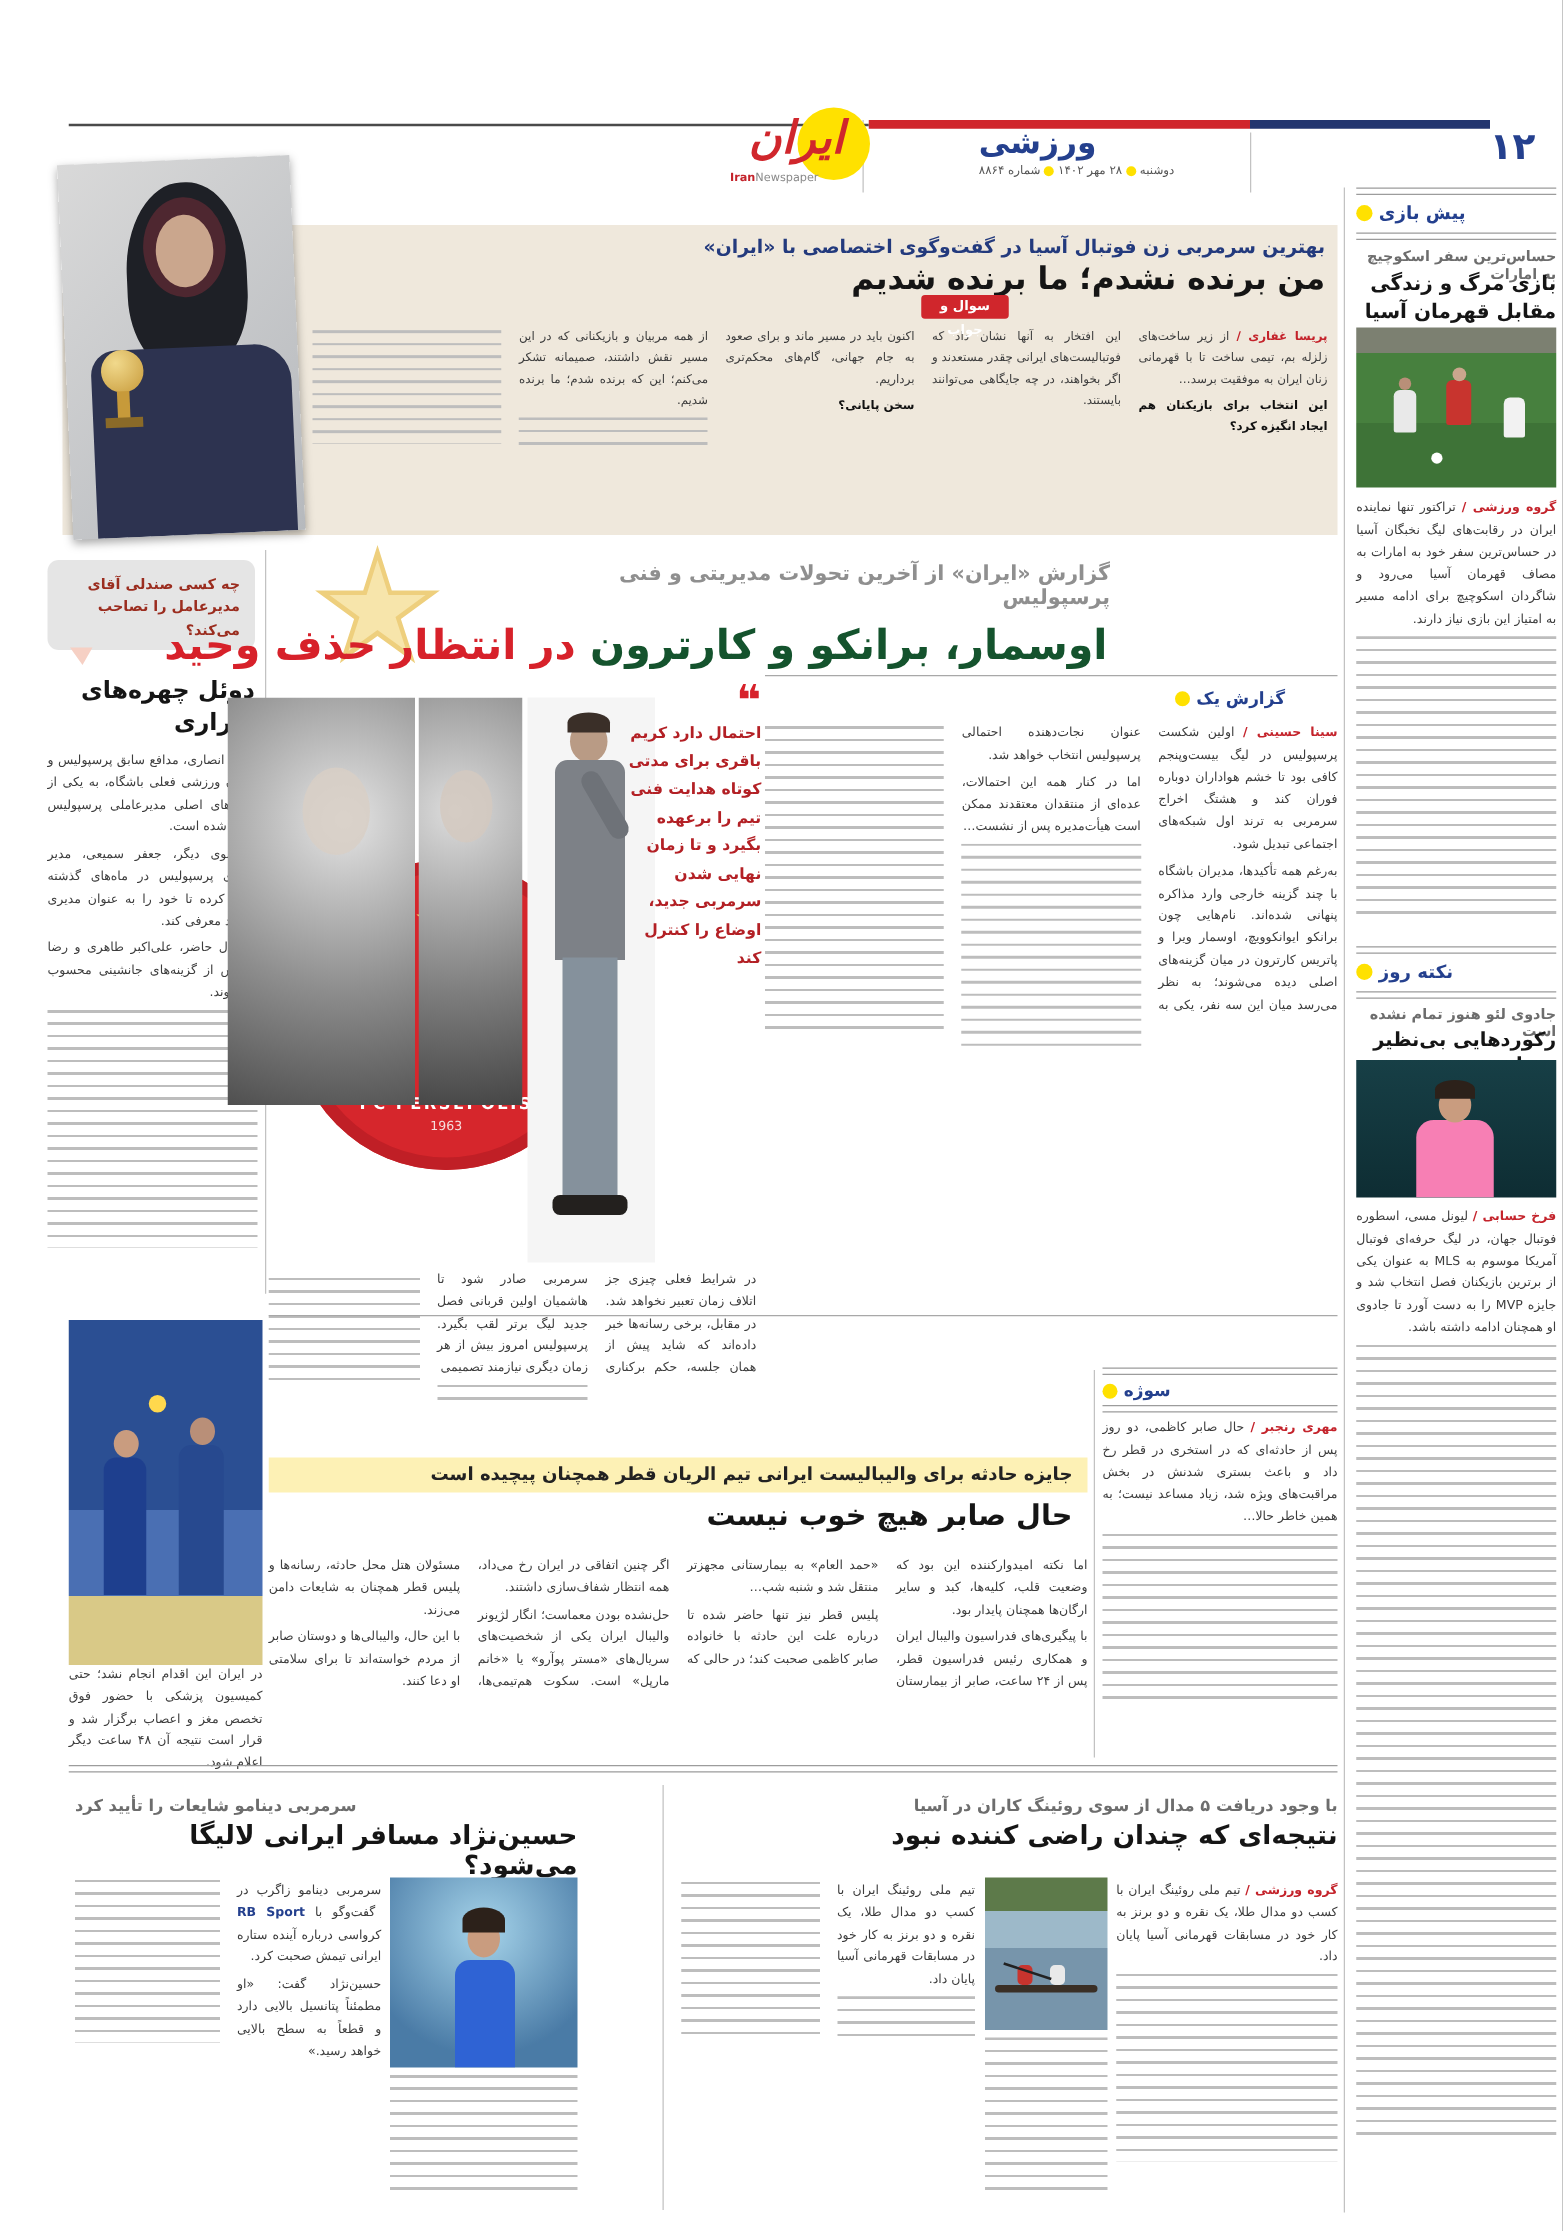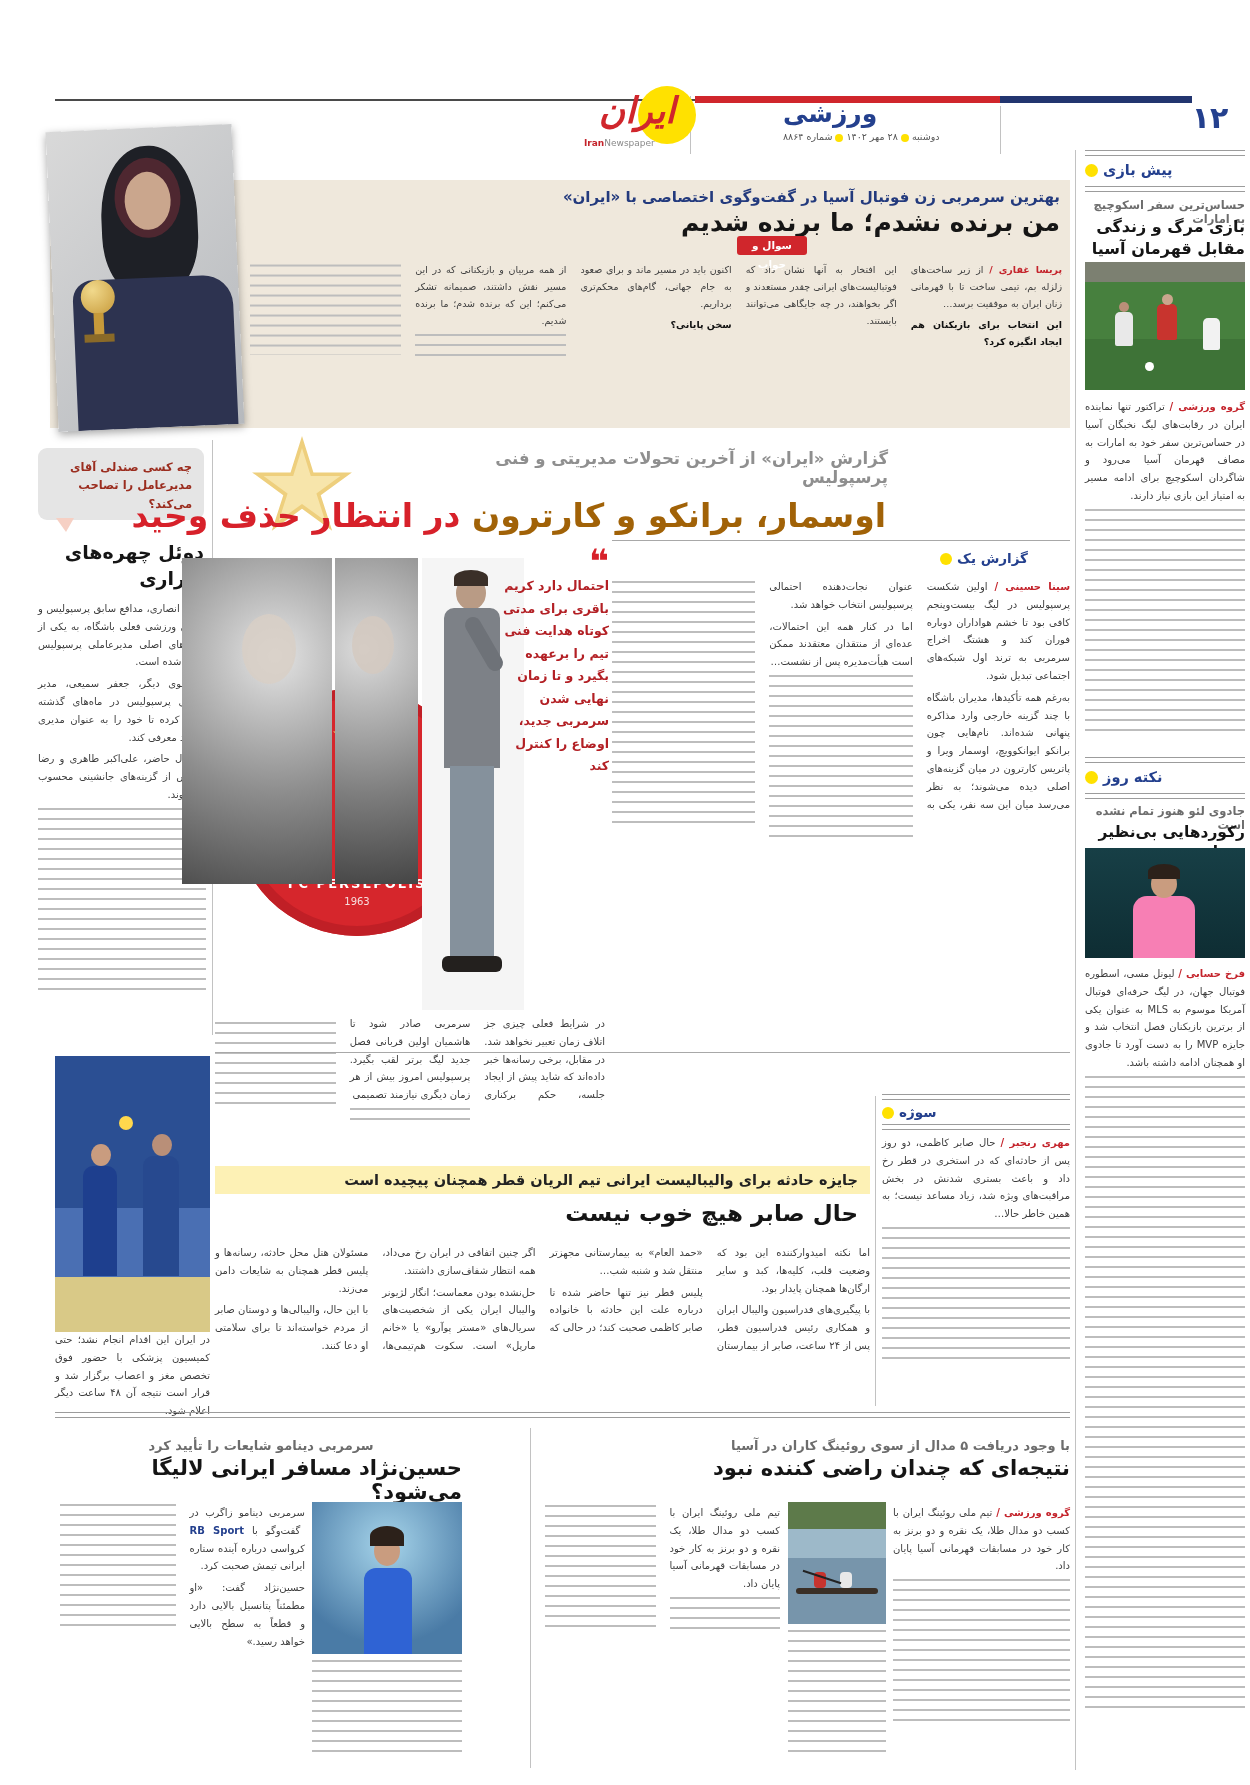--- a/index.html
+++ b/index.html
@@ -139,21 +139,21 @@
     <p>از همه مربیان و بازیکنانی که در این مسیر نقش داشتند، صمیمانه تشکر می‌کنم؛ این که برنده شدم؛ ما برنده شدیم.</p>
     <div class="greek" style="height:120px;"></div>
   </div>
 
   <div class="abs star" style="left:250px;top:436px;width:104px;height:104px;background:#eecf7d;"></div>
   <div class="abs star" style="left:262px;top:448px;width:80px;height:80px;background:#f7e5ab;"></div>
 
   <div class="abs kicker" style="left:438px;top:449px;width:450px;text-align:right;font-size:16.5px;color:#8f8f8f;">گزارش «ایران» از آخرین تحولات مدیریتی و فنی پرسپولیس</div>
 
   <div class="abs" style="left:238px;top:496px;width:648px;text-align:center;font-size:33px;font-weight:bold;white-space:nowrap;z-index:1;">
-    <span style="color:#a16207;">اوسمار، برانکو و کارترون</span><span style="color:#d7212a;"> در انتظار حذف وحید</span>
+    <span style="color:#14532d;">اوسمار، برانکو و کارترون</span><span style="color:#d7212a;"> در انتظار حذف وحید</span>
   </div>
 
   <div class="abs" style="left:233px;top:688px;width:248px;height:248px;border-radius:50%;background:#d6262c;box-shadow:inset 0 0 0 10px #c01f26;">
     <div class="abs star" style="left:99px;top:26px;width:50px;height:50px;background:#f2d36c;"></div>
     <div class="abs" style="left:0;top:188px;width:248px;text-align:center;color:#ffffff;font-size:13px;font-weight:bold;letter-spacing:2px;">FC PERSEPOLIS</div>
     <div class="abs" style="left:0;top:208px;width:248px;text-align:center;color:#f6dede;font-size:10px;">1963</div>
   </div>
 
   <div class="ph" style="left:182px;top:558px;width:236px;height:326px;z-index:1;">
     <div class="abs" style="left:0;top:0;width:150px;height:326px;background:radial-gradient(circle at 62% 30%,#e4e4e4,#8e8e8e 55%,#4f4f4f);"></div>
@@ -184,21 +184,21 @@
 
   <div class="abs body-txt cols3" style="left:612px;top:578px;width:458px;height:575px;">
     <p><span class="byline">سینا حسینی /</span>
        <span>اولین شکست پرسپولیس در لیگ بیست‌وپنجم کافی بود تا خشم هواداران دوباره فوران کند و هشتگ اخراج سرمربی به ترند اول شبکه‌های اجتماعی تبدیل شود.</span></p>
     <p>به‌رغم همه تأکیدها، مدیران باشگاه با چند گزینه خارجی وارد مذاکره پنهانی شده‌اند. نام‌هایی چون برانکو ایوانکوویچ، اوسمار ویرا و پاتریس کارترون در میان گزینه‌های اصلی دیده می‌شوند؛ به نظر می‌رسد میان این سه نفر، یکی به عنوان نجات‌دهنده احتمالی پرسپولیس انتخاب خواهد شد.</p>
     <p>اما در کنار همه این احتمالات، عده‌ای از منتقدان معتقدند ممکن است هیأت‌مدیره پس از نشست…</p>
     <div class="greek" style="height:420px;"></div>
   </div>
 
   <div class="abs body-txt cols3" style="left:215px;top:1015px;width:390px;height:138px;">
-    <p>در شرایط فعلی چیزی جز اتلاف زمان تعبیر نخواهد شد. در مقابل، برخی رسانه‌ها خبر داده‌اند که شاید پیش از ایجاد جلسه، حکم برکناری سرمربی صادر شود تا هاشمیان اولین قربانی فصل جدید لیگ برتر لقب بگیرد. پرسپولیس امروز بیش از هر زمان دیگری نیازمند تصمیمی</p>
+    <p>در شرایط فعلی چیزی جز اتلاف زمان تعبیر نخواهد شد. در مقابل، برخی رسانه‌ها خبر داده‌اند که شاید پیش از همان جلسه، حکم برکناری سرمربی صادر شود تا هاشمیان اولین قربانی فصل جدید لیگ برتر لقب بگیرد. پرسپولیس امروز بیش از هر زمان دیگری نیازمند تصمیمی</p>
     <div class="greek" style="height:110px;"></div>
   </div>
 
   <div class="abs vline" style="left:212px;top:440px;height:595px;"></div>
 
   <div class="abs bubble" style="left:38px;top:448px;width:166px;height:72px;">
     <div style="padding:10px 12px;color:#9b2d1f;font-size:11.5px;font-weight:bold;line-height:1.6;text-align:right;">چه کسی صندلی آقای مدیرعامل را تصاحب می‌کند؟</div>
   </div>
   <div class="abs headline" style="left:38px;top:540px;width:166px;font-size:19px;line-height:1.35;text-align:right;">دوئل چهره‌های تکراری</div>
 
@@ -244,21 +244,21 @@
     <p>اما نکته امیدوارکننده این بود که وضعیت قلب، کلیه‌ها، کبد و سایر ارگان‌ها همچنان پایدار بود.</p>
     <p>با پیگیری‌های فدراسیون والیبال ایران و همکاری رئیس فدراسیون قطر، پس از ۲۴ ساعت، صابر از بیمارستان «حمد العام» به بیمارستانی مجهزتر منتقل شد و شنبه شب…</p>
     <p>پلیس قطر نیز تنها حاضر شده تا درباره علت این حادثه با خانواده صابر کاظمی صحبت کند؛ در حالی که اگر چنین اتفاقی در ایران رخ می‌داد، همه انتظار شفاف‌سازی داشتند.</p>
     <p>حل‌نشده بودن معماست؛ انگار لژیونر والیبال ایران یکی از شخصیت‌های سریال‌های «مستر پوآرو» یا «خانم مارپل» است. سکوت هم‌تیمی‌ها، مسئولان هتل محل حادثه، رسانه‌ها و پلیس قطر همچنان به شایعات دامن می‌زند.</p>
     <p>با این حال، والیبالی‌ها و دوستان صابر از مردم خواسته‌اند تا برای سلامتی او دعا کنند.</p>
   </div>
 
   <div class="abs rule2" style="left:55px;top:1412px;width:1015px;"></div>
   <div class="abs vline" style="left:530px;top:1428px;height:340px;"></div>
 
-  <div class="abs kicker" style="left:60px;top:1438px;width:402px;text-align:center;font-size:13px;">سرمربی دینامو شایعات را تأیید کرد</div>
+  <div class="abs kicker" style="left:60px;top:1438px;width:402px;text-align:left;font-size:13px;">سرمربی دینامو شایعات را تأیید کرد</div>
   <div class="abs headline" style="left:60px;top:1456px;width:402px;font-size:21px;text-align:right;">حسین‌نژاد مسافر ایرانی لالیگا می‌شود؟</div>
 
   <div class="ph" style="left:312px;top:1502px;width:150px;height:152px;background:radial-gradient(circle at 50% 28%,#a6d4ea,#4a7ba6 75%);">
     <div class="abs" style="left:52px;top:66px;width:48px;height:86px;background:#2f63d4;border-radius:12px 12px 0 0;"></div>
     <div class="abs" style="left:62px;top:34px;width:26px;height:30px;border-radius:50%;background:#c99c7f;"></div>
     <div class="abs" style="left:58px;top:24px;width:34px;height:20px;border-radius:50% 50% 0 0;background:#2c211a;"></div>
   </div>
 
   <div class="abs body-txt cols2" style="left:60px;top:1504px;width:245px;height:262px;">
     <p><span>سرمربی دینامو زاگرب در گفت‌وگو با</span>

